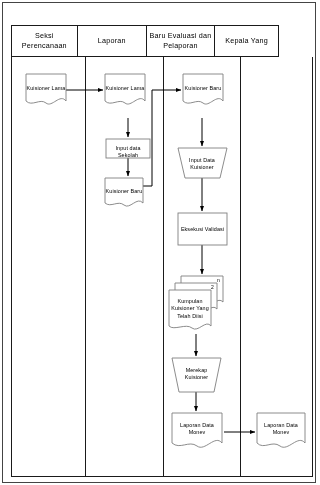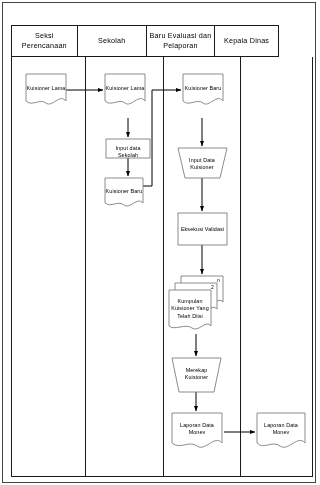--- a/index.html
+++ b/index.html
@@ -133,23 +133,23 @@
 <body>
 
 <div id="page">
 
   <div class="outer-frame"></div>
 
   <div class="swimlane-table">
 
     <div class="lane-headers">
       <div class="lane-header w1">Seksi Perencanaan</div>
-      <div class="lane-header w2">Sekolah</div>
+      <div class="lane-header w2">Laporan</div>
       <div class="lane-header w3">Baru Evaluasi dan Pelaporan</div>
-      <div class="lane-header w4">Kepala Dinas</div>
+      <div class="lane-header w4">Kepala Yang</div>
     </div>
 
     <div class="lane-bodies">
       <div class="lane-body w1"></div>
       <div class="lane-body w2"></div>
       <div class="lane-body w3"></div>
       <div class="lane-body w4"></div>
     </div>
 
   </div>

